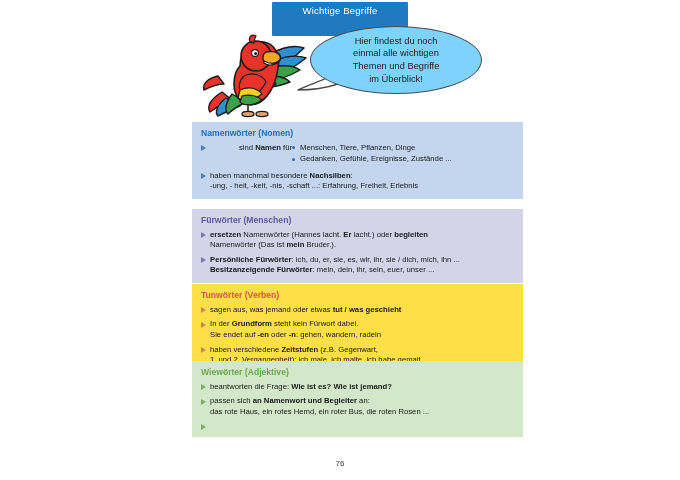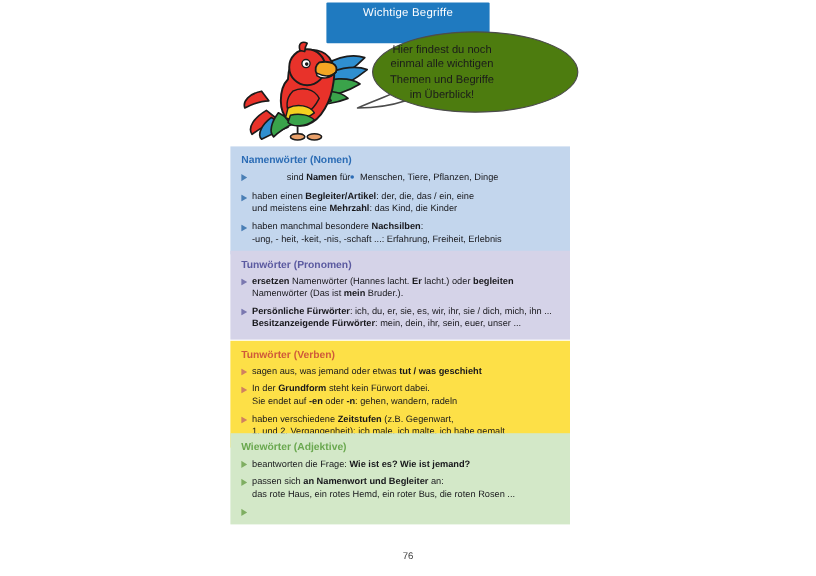--- a/index.html
+++ b/index.html
@@ -49,27 +49,27 @@
     top: 8px;
     width: 120px;
     height: 88px;
   }
   #bubble {
     position: absolute;
     left: 118px;
     top: 2px;
     width: 172px;
     height: 68px;
-    background: #4d7c0f;
+    background: #7dd3fc;
     border: 1.4px solid #4c4c4c;
     border-radius: 50% / 50%;
     box-sizing: border-box;
     display: flex;
     align-items: center;
-    justify-content: flex-start;
+    justify-content: center;
     z-index: 3;
   }
   #bubble-text {
     text-align: center;
     font-size: 9.3px;
     line-height: 12.6px;
     color: #1b1b1b;
     padding: 0 14px;
   }
   #bubble-tail {
@@ -78,21 +78,21 @@
     top: 44px;
     width: 44px;
     height: 30px;
     z-index: 2;
   }
 
   
   .block {
     position: absolute;
     left: 192px;
-    width: 283px;
+    width: 331px;
     box-sizing: border-box;
     padding: 6px 9px 7px 9px;
   }
   .block-title {
     font-size: 8.6px;
     font-weight: bold;
     margin-bottom: 4px;
   }
   .row {
     display: flex;
@@ -237,45 +237,43 @@
     </div>
     <div class="two-col">
       <div class="col-left">sind <b>Namen</b> für</div>
       <div>
         <div class="sub">
           <div class="dot">
               <span style="background:#2b6cb5"></span>
             </div>
           <div class="subtext">Menschen, Tiere, Pflanzen, Dinge</div>
         </div>
+        <div class="sub">
+          <div class="dot">
+              <span style="background:#2b6cb5"></span>
+            </div>
+          <div class="subtext">Gedanken, Gefühle, Ereignisse, Zustände ...</div>
+        </div>
       </div>
     </div>
   </div>
 
+
   <div class="row">
     <div class="tri">
       <svg width="5" height="6" viewBox="0 0 5 6">
           <path d="M0 0 L5 3 L0 6 Z" fill="#4a7fb5"></path>
         </svg>
     </div>
-    <div class="rowtext">haben einen <b>Begleiter/Artikel</b>: der, die, das / ein, eine<br>und meistens eine <b>Mehrzahl</b>: das Kind, die Kinder</div>
-  </div>
-
-  <div class="row">
-    <div class="tri">
-      <svg width="5" height="6" viewBox="0 0 5 6">
-          <path d="M0 0 L5 3 L0 6 Z" fill="#4a7fb5"></path>
-        </svg>
-    </div>
     <div class="rowtext">haben manchmal besondere <b>Nachsilben</b>:<br>-ung, - heit, -keit, -nis, -schaft ...: Erfahrung, Freiheit, Erlebnis</div>
   </div>
 </div>
 
 <div class="block" id="block-pronomen">
-  <div class="block-title">Tunwörter (Pronomen)</div>
+  <div class="block-title">Fürwörter (Menschen)</div>
 
   <div class="row">
     <div class="tri">
       <svg width="5" height="6" viewBox="0 0 5 6">
           <path d="M0 0 L5 3 L0 6 Z" fill="#7a78b0"></path>
         </svg>
     </div>
     <div class="rowtext"><b>ersetzen</b> Namenwörter (Hannes lacht. <b>Er</b> lacht.) oder <b>begleiten</b><br>Namenwörter (Das ist <b>mein</b> Bruder.).</div>
   </div>
 

